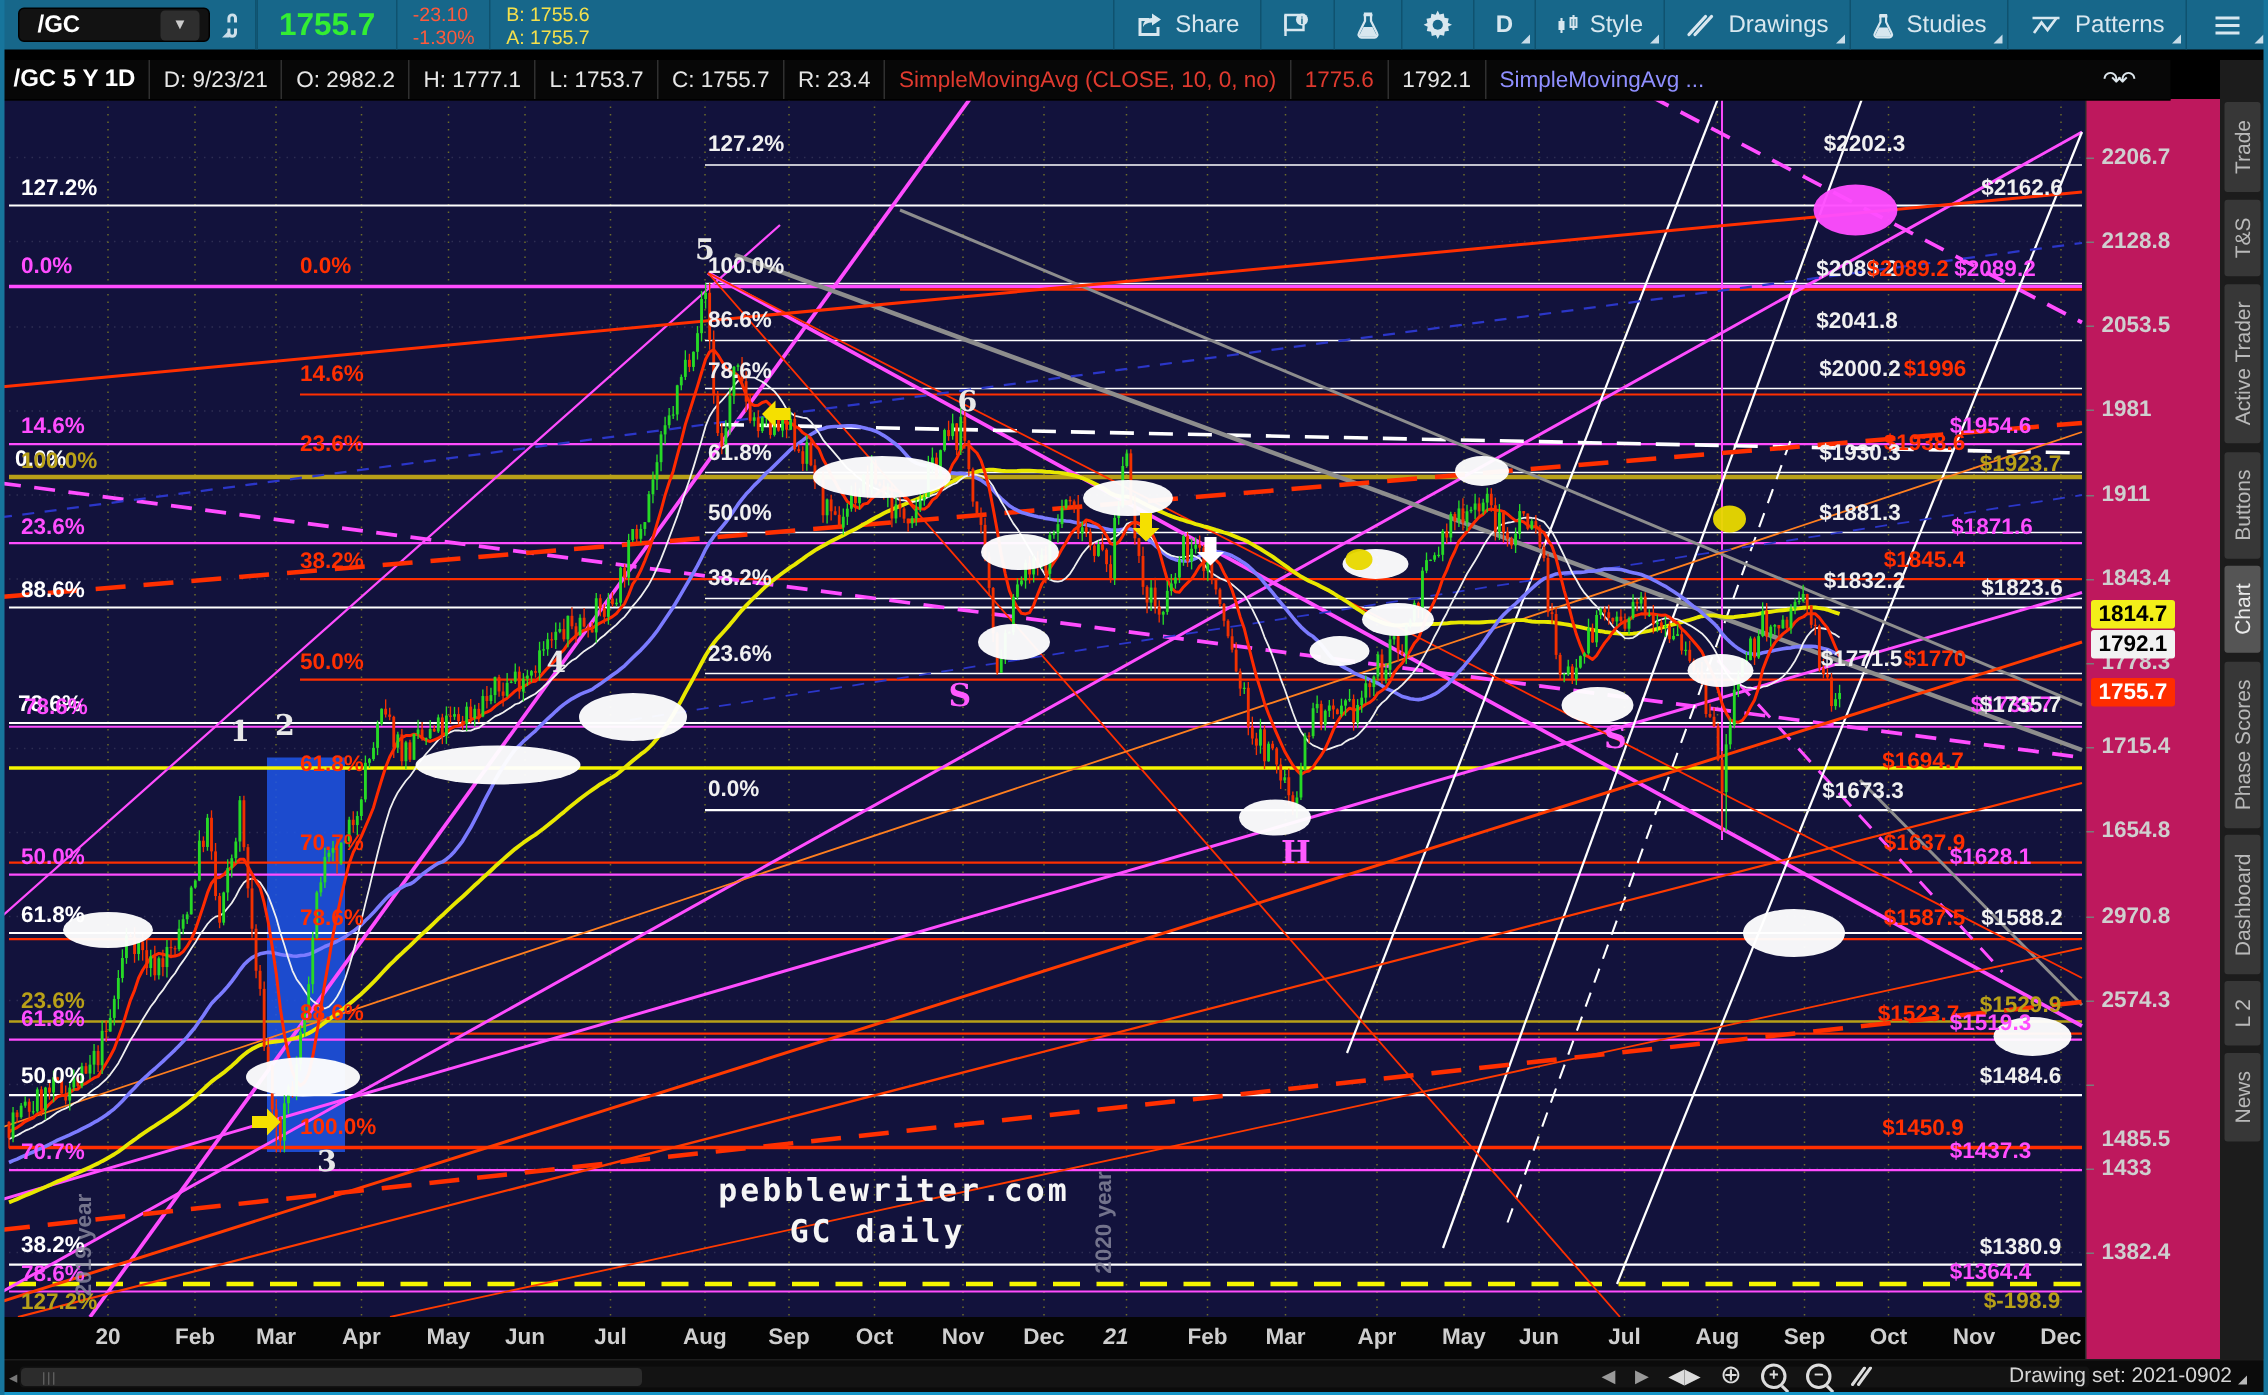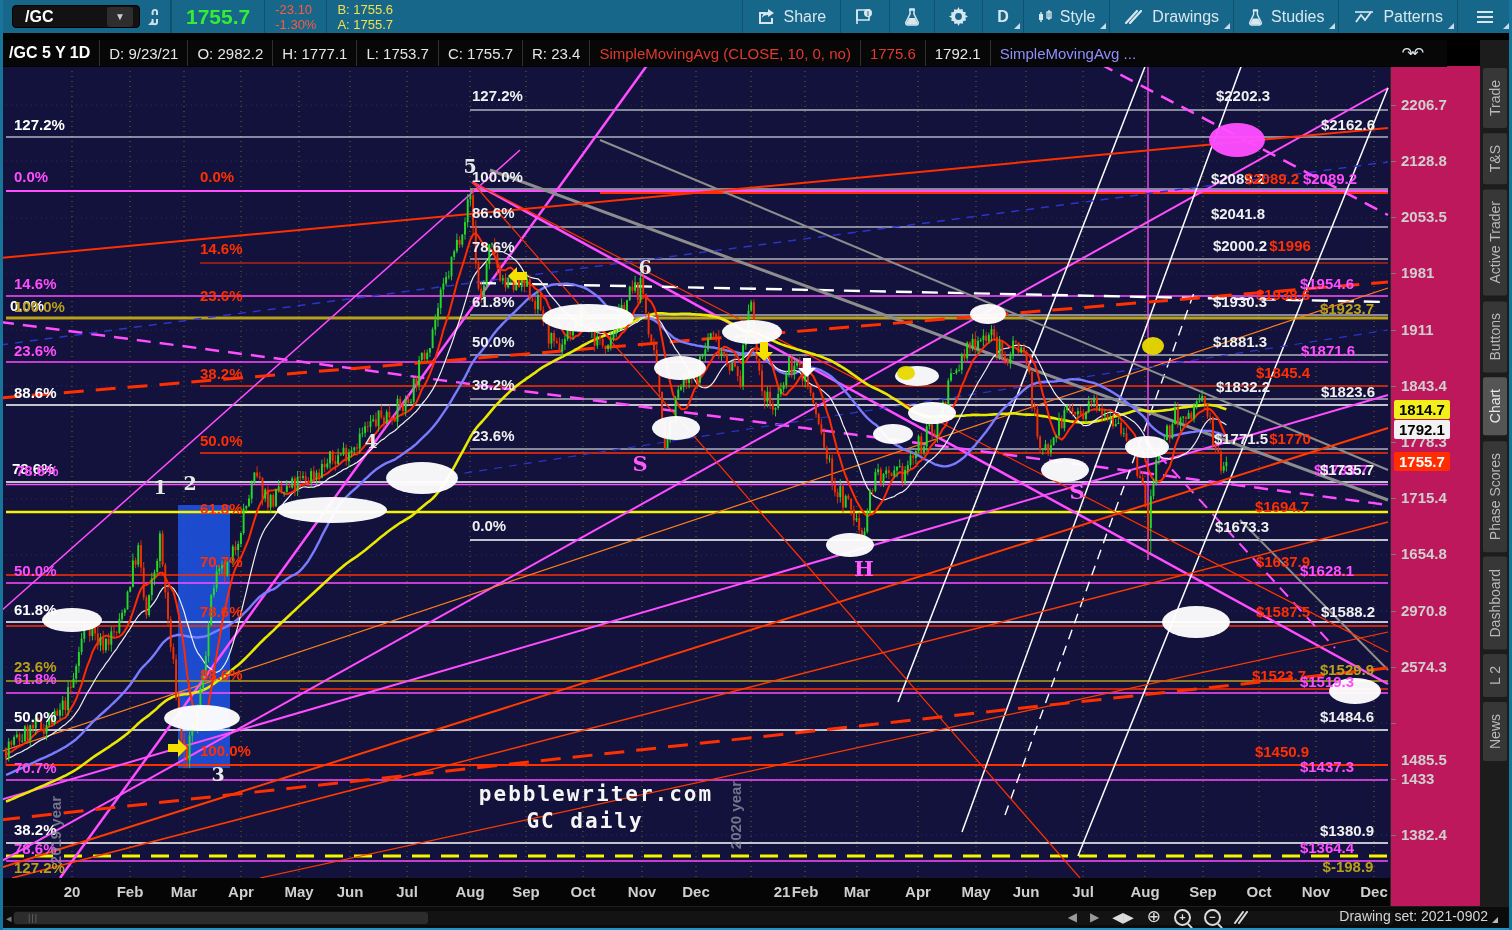--- a/index.html
+++ b/index.html
@@ -1353,21 +1353,21 @@
     <div class="mlabel" style="left: 184px;">Mar</div>
     <div class="mlabel" style="left: 241px;">Apr</div>
     <div class="mlabel" style="left: 299px;">May</div>
     <div class="mlabel" style="left: 350px;">Jun</div>
     <div class="mlabel" style="left: 407px;">Jul</div>
     <div class="mlabel" style="left: 470px;">Aug</div>
     <div class="mlabel" style="left: 526px;">Sep</div>
     <div class="mlabel" style="left: 583px;">Oct</div>
     <div class="mlabel" style="left: 642px;">Nov</div>
     <div class="mlabel" style="left: 696px;">Dec</div>
-    <div class="mlabel" style="left: 782px;">21</div>
+    <div class="mlabel" style="left: 744px; font-style: italic;">21</div>
     <div class="mlabel" style="left: 805px;">Feb</div>
     <div class="mlabel" style="left: 857px;">Mar</div>
     <div class="mlabel" style="left: 918px;">Apr</div>
     <div class="mlabel" style="left: 976px;">May</div>
     <div class="mlabel" style="left: 1026px;">Jun</div>
     <div class="mlabel" style="left: 1083px;">Jul</div>
     <div class="mlabel" style="left: 1145px;">Aug</div>
     <div class="mlabel" style="left: 1203px;">Sep</div>
     <div class="mlabel" style="left: 1259px;">Oct</div>
     <div class="mlabel" style="left: 1316px;">Nov</div>

